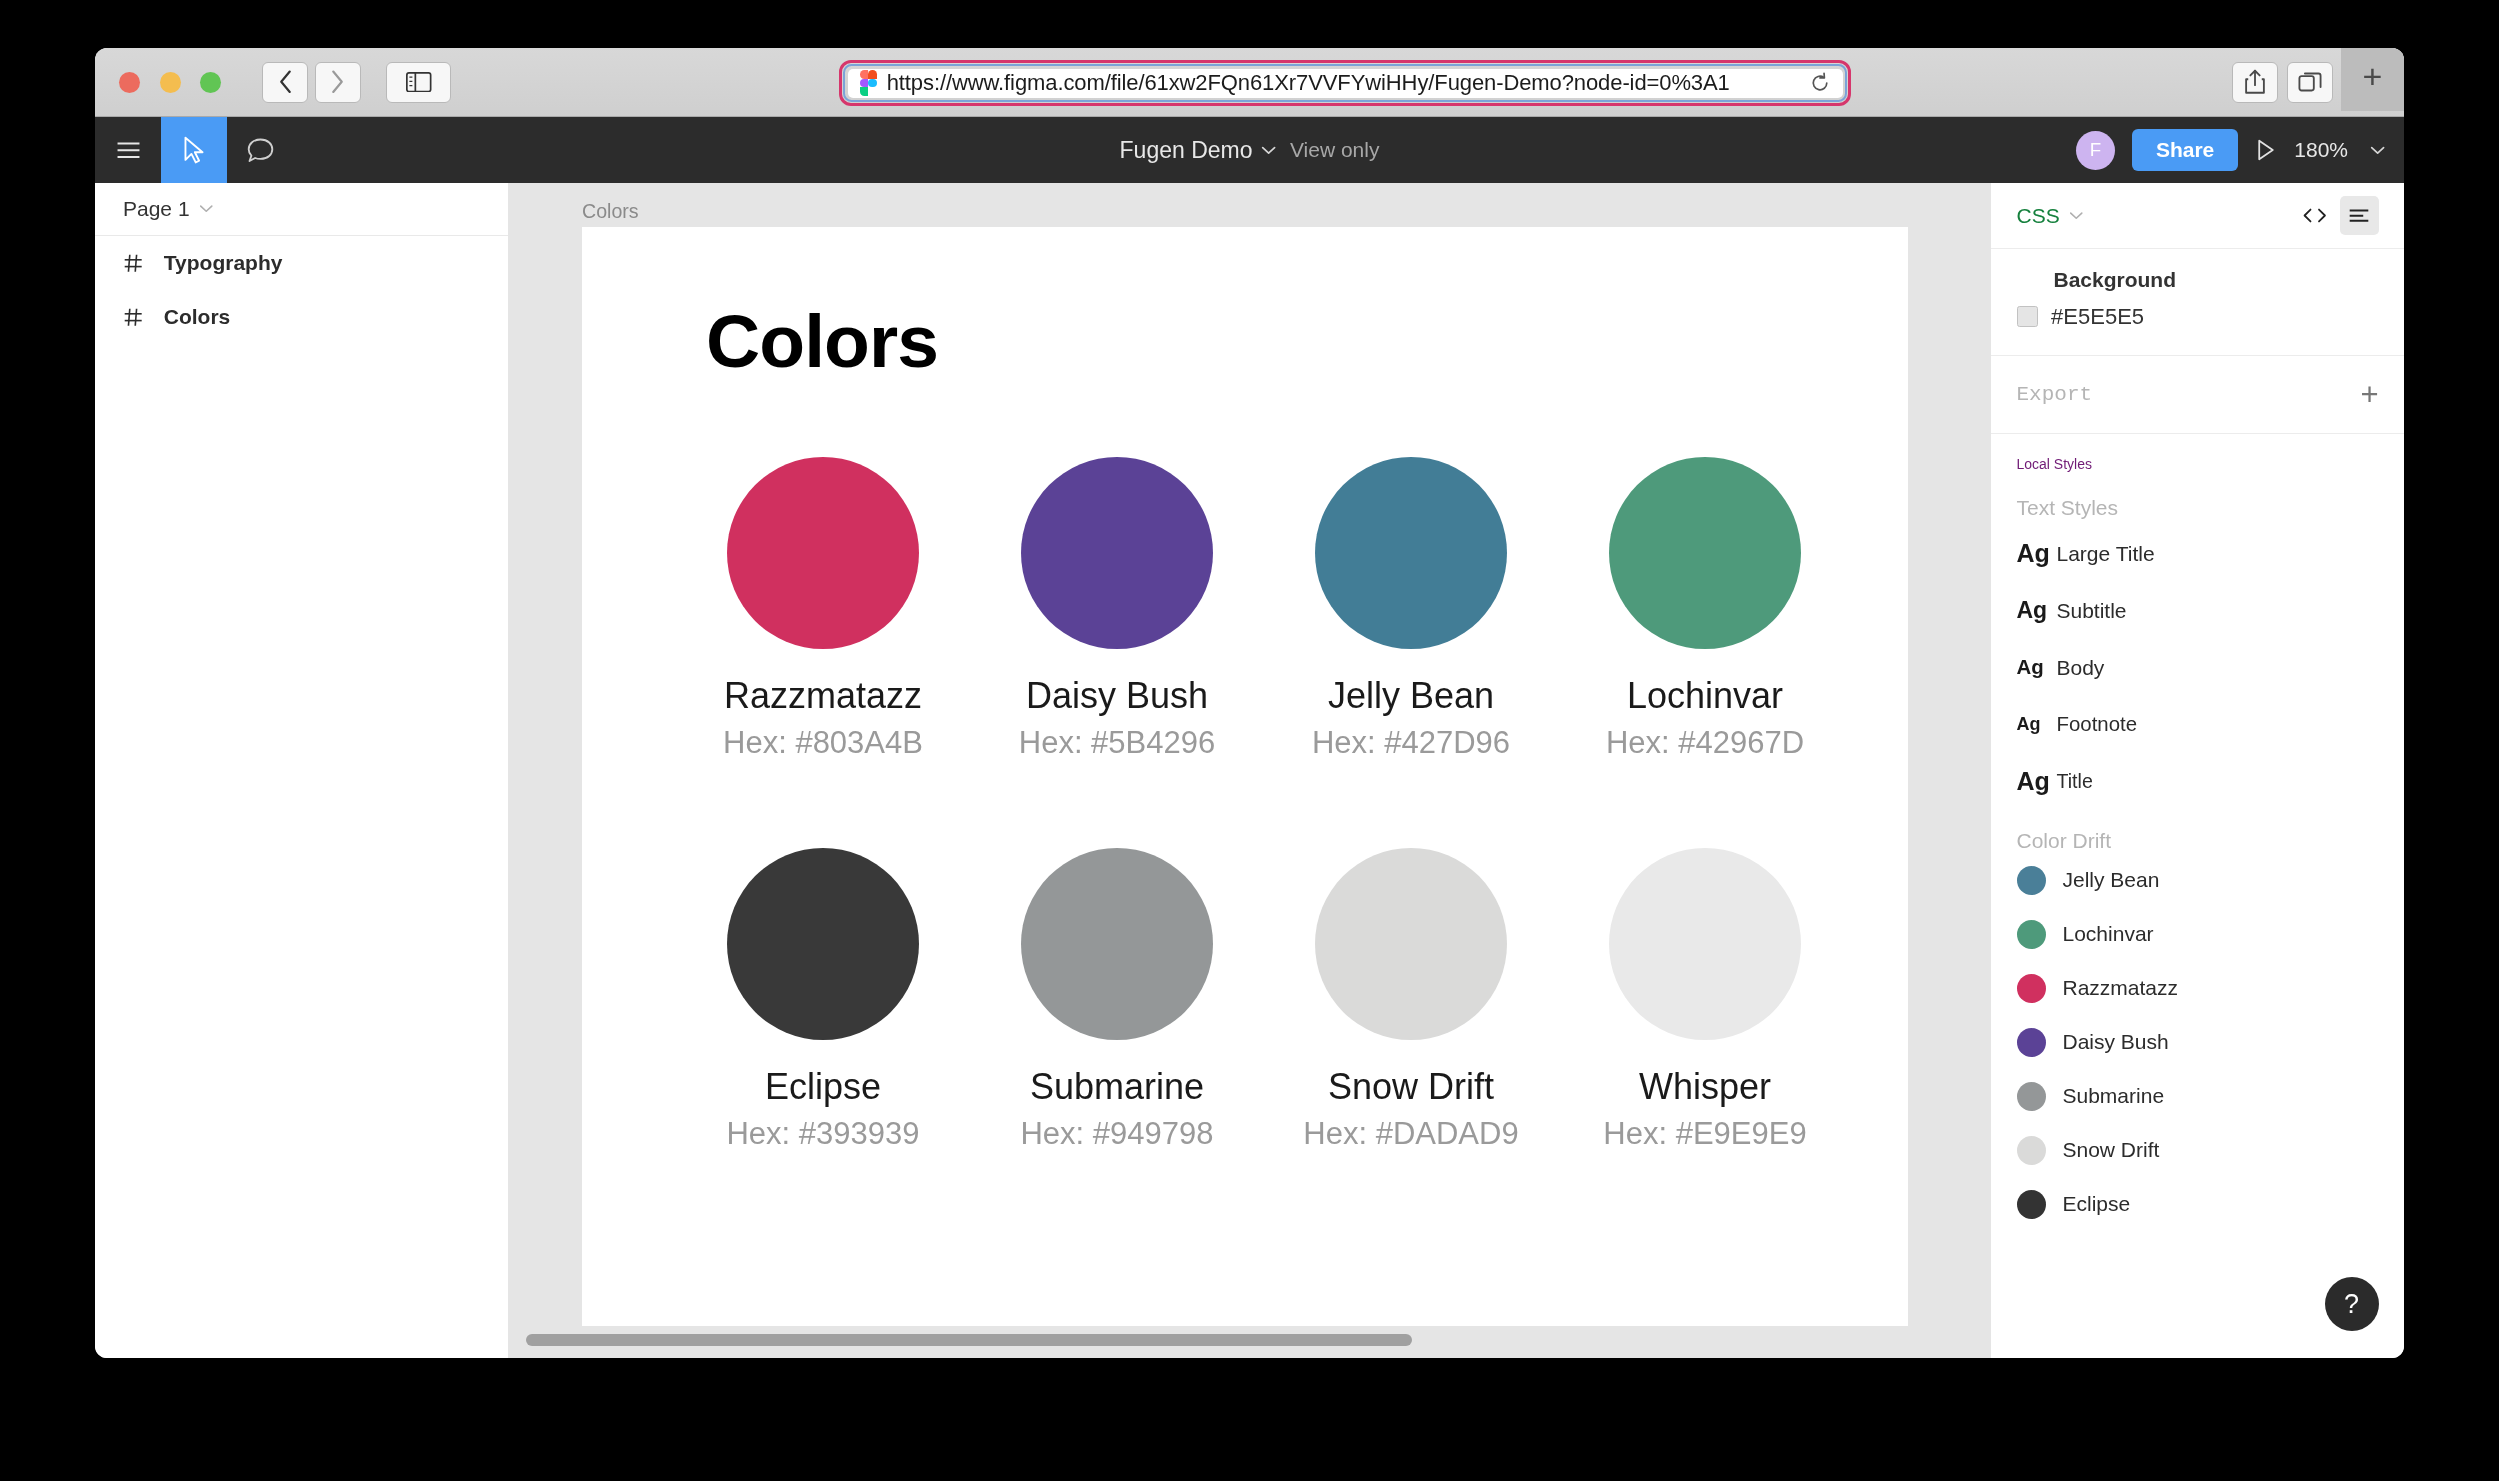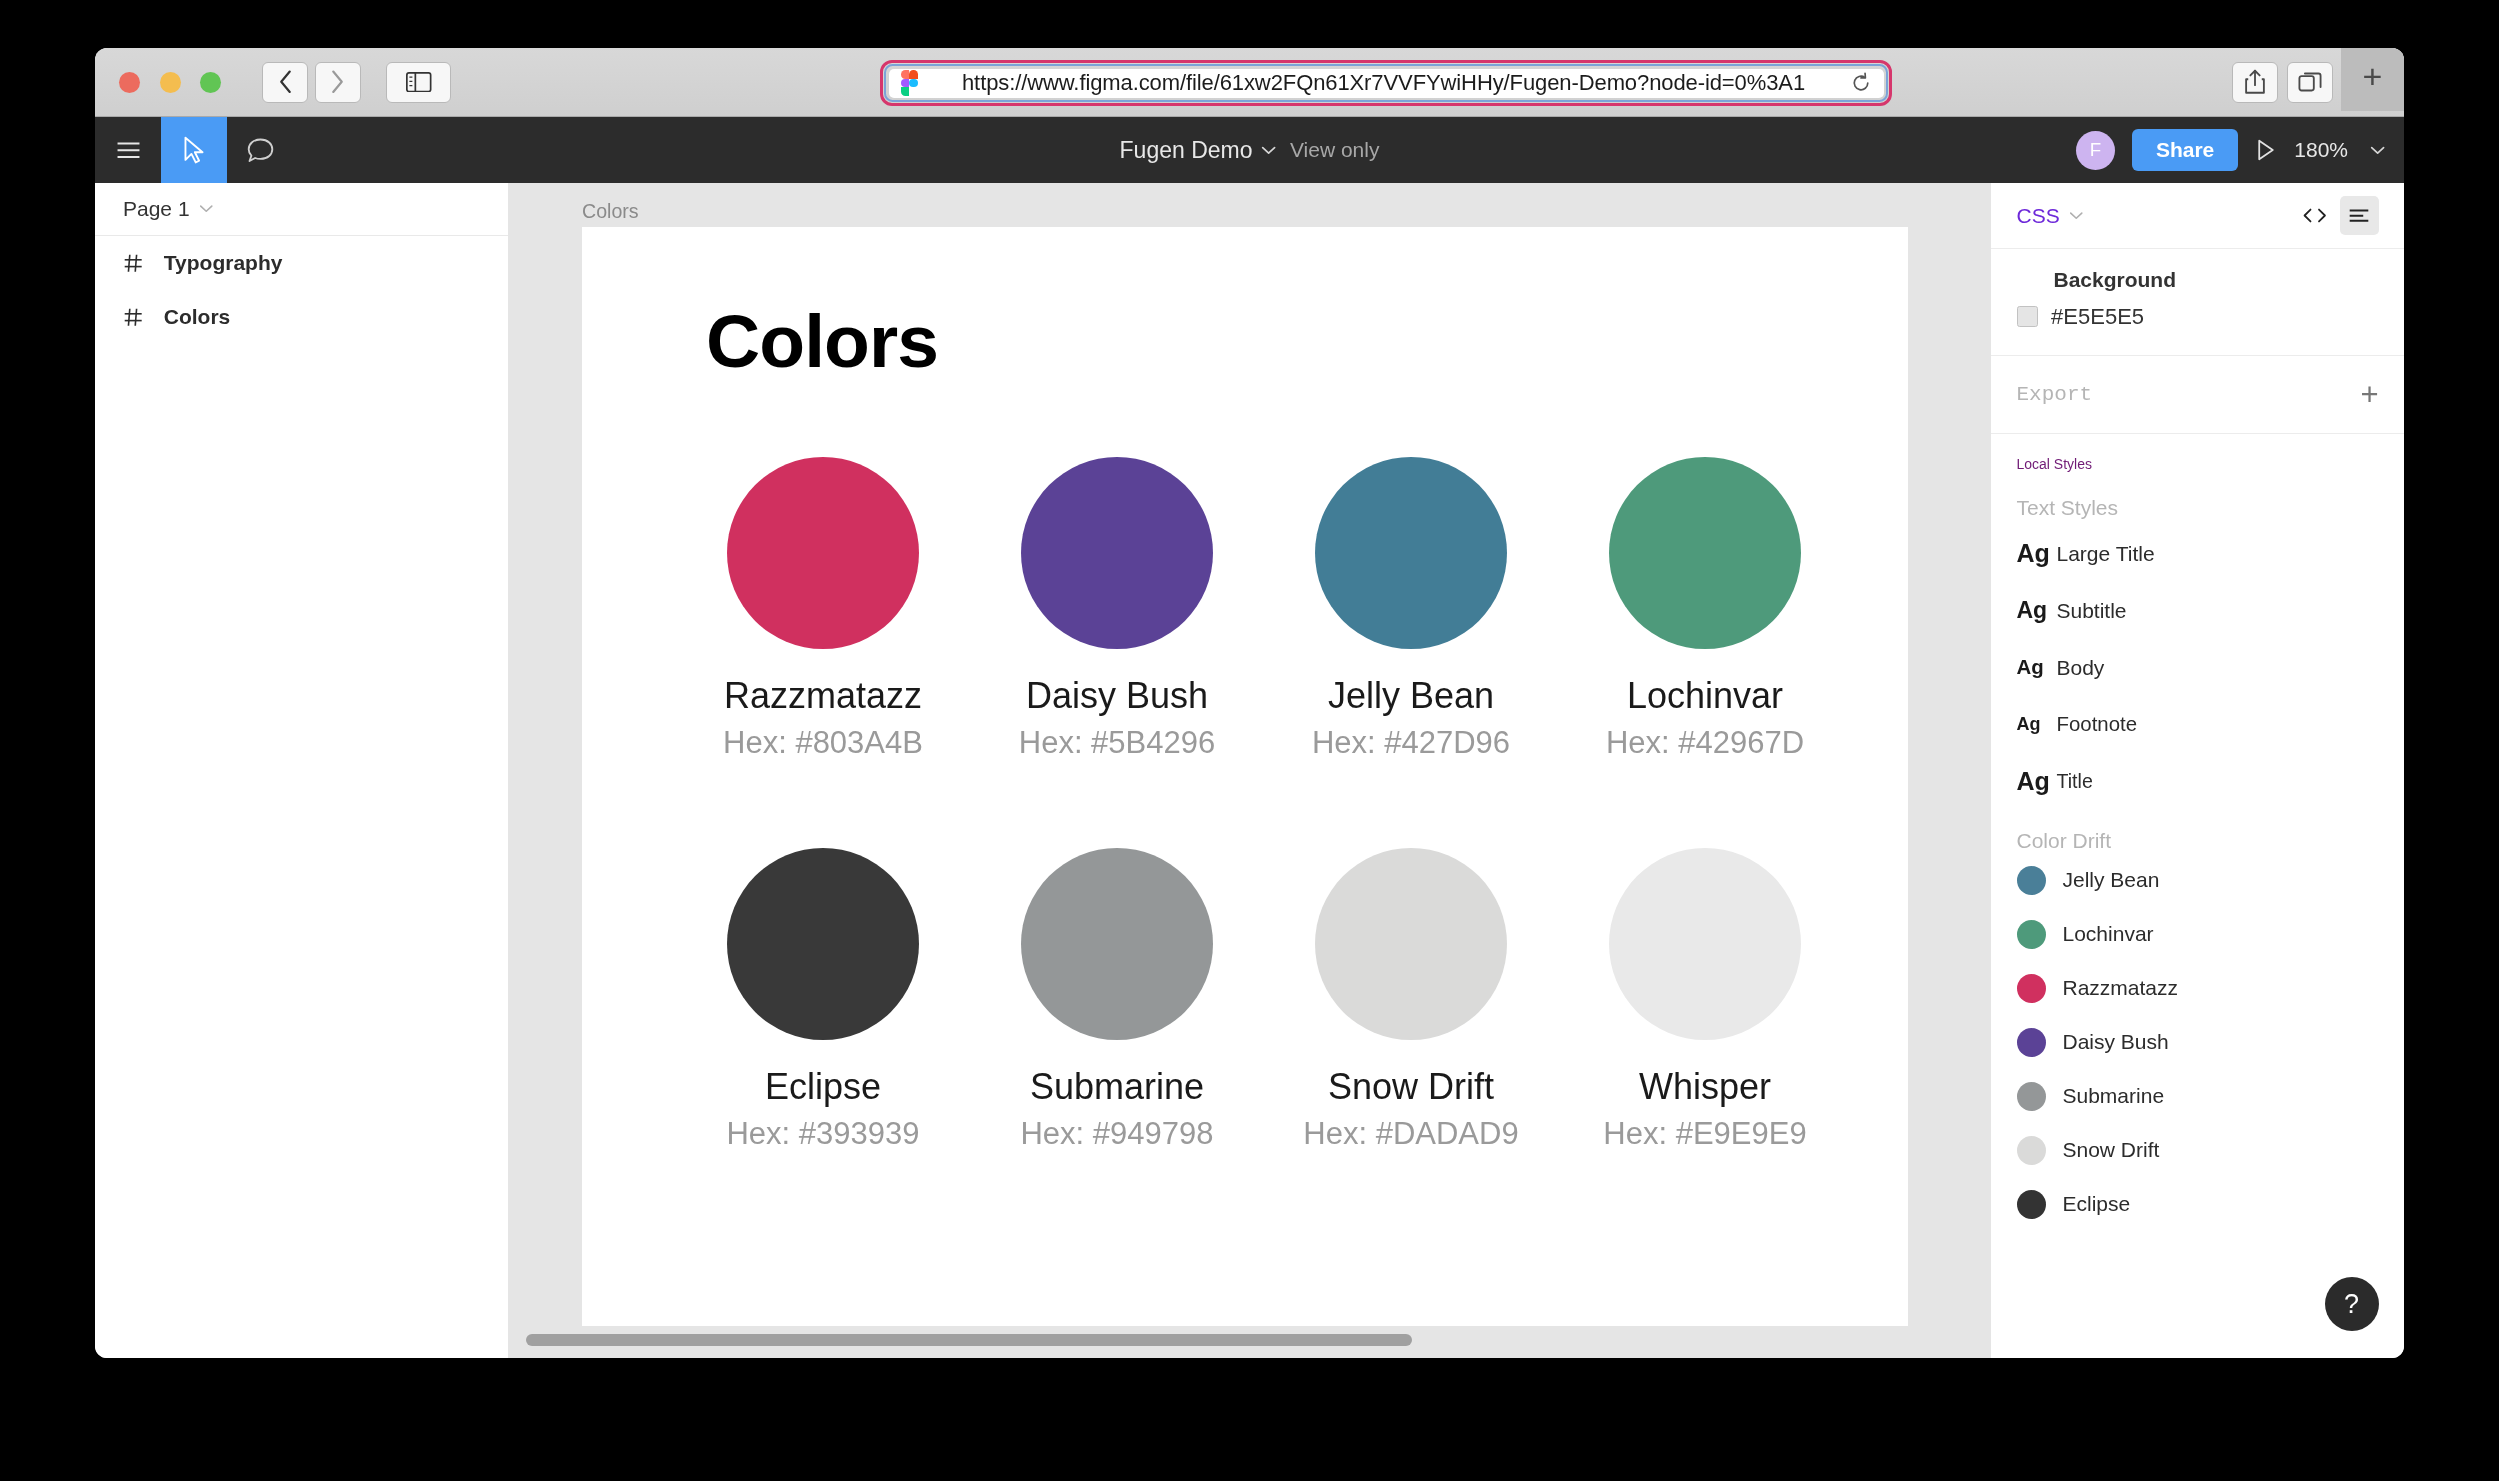--- a/index.html
+++ b/index.html
@@ -43,22 +43,22 @@
     border: 0.9px solid #b9b9b9;
     border-radius: 6px;
     display: flex; align-items: center; justify-content: center;
   }
   .chromebtn svg { display: block; }
   .sidebar-toggle-btn { margin-left: 18.7px; width: 65px; }
 
   
   .urlwrap {
     position: absolute;
-    left: 785px; top: 12px;
-    width: 1012px; height: 46px; text-align: center;
+    left: 744px; top: 12px;
+    width: 1012px; height: 46px;
   }
   .url-highlight {
     position: absolute; inset: 0;
     border: 3.4px solid #d6366c;
     border-radius: 12px;
   }
   .url-inner-ring {
     position: absolute; inset: 4.3px;
     border: 2.6px solid #7ba3d8;
     border-radius: 8.5px;
@@ -207,21 +207,21 @@
     border-left: 0.9px solid #e5e5e5;
     position: relative;
     overflow: hidden;
   }
   .rp-section { padding: 0 25.5px; }
   .rp-top {
     height: 66px; display: flex; align-items: center;
     justify-content: space-between;
     border-bottom: 0.9px solid #ececec;
   }
-  .css-select { display: flex; align-items: center; gap: 9.4px; font-size: 21px; color: #6d28d9; }
+  .css-select { display: flex; align-items: center; gap: 9.4px; font-size: 21px; color: #15803d; }
   .rp-icons { display: flex; align-items: center; gap: 5.1px; }
   .icon-box {
     width: 39px; height: 39px; border-radius: 5.1px;
     display: flex; align-items: center; justify-content: center;
   }
   .icon-box.sel { background: #e8e8e8; }
   .rp-bg {
     padding: 18.7px 25.5px 25.5px;
     border-bottom: 0.9px solid #ececec;
   }

